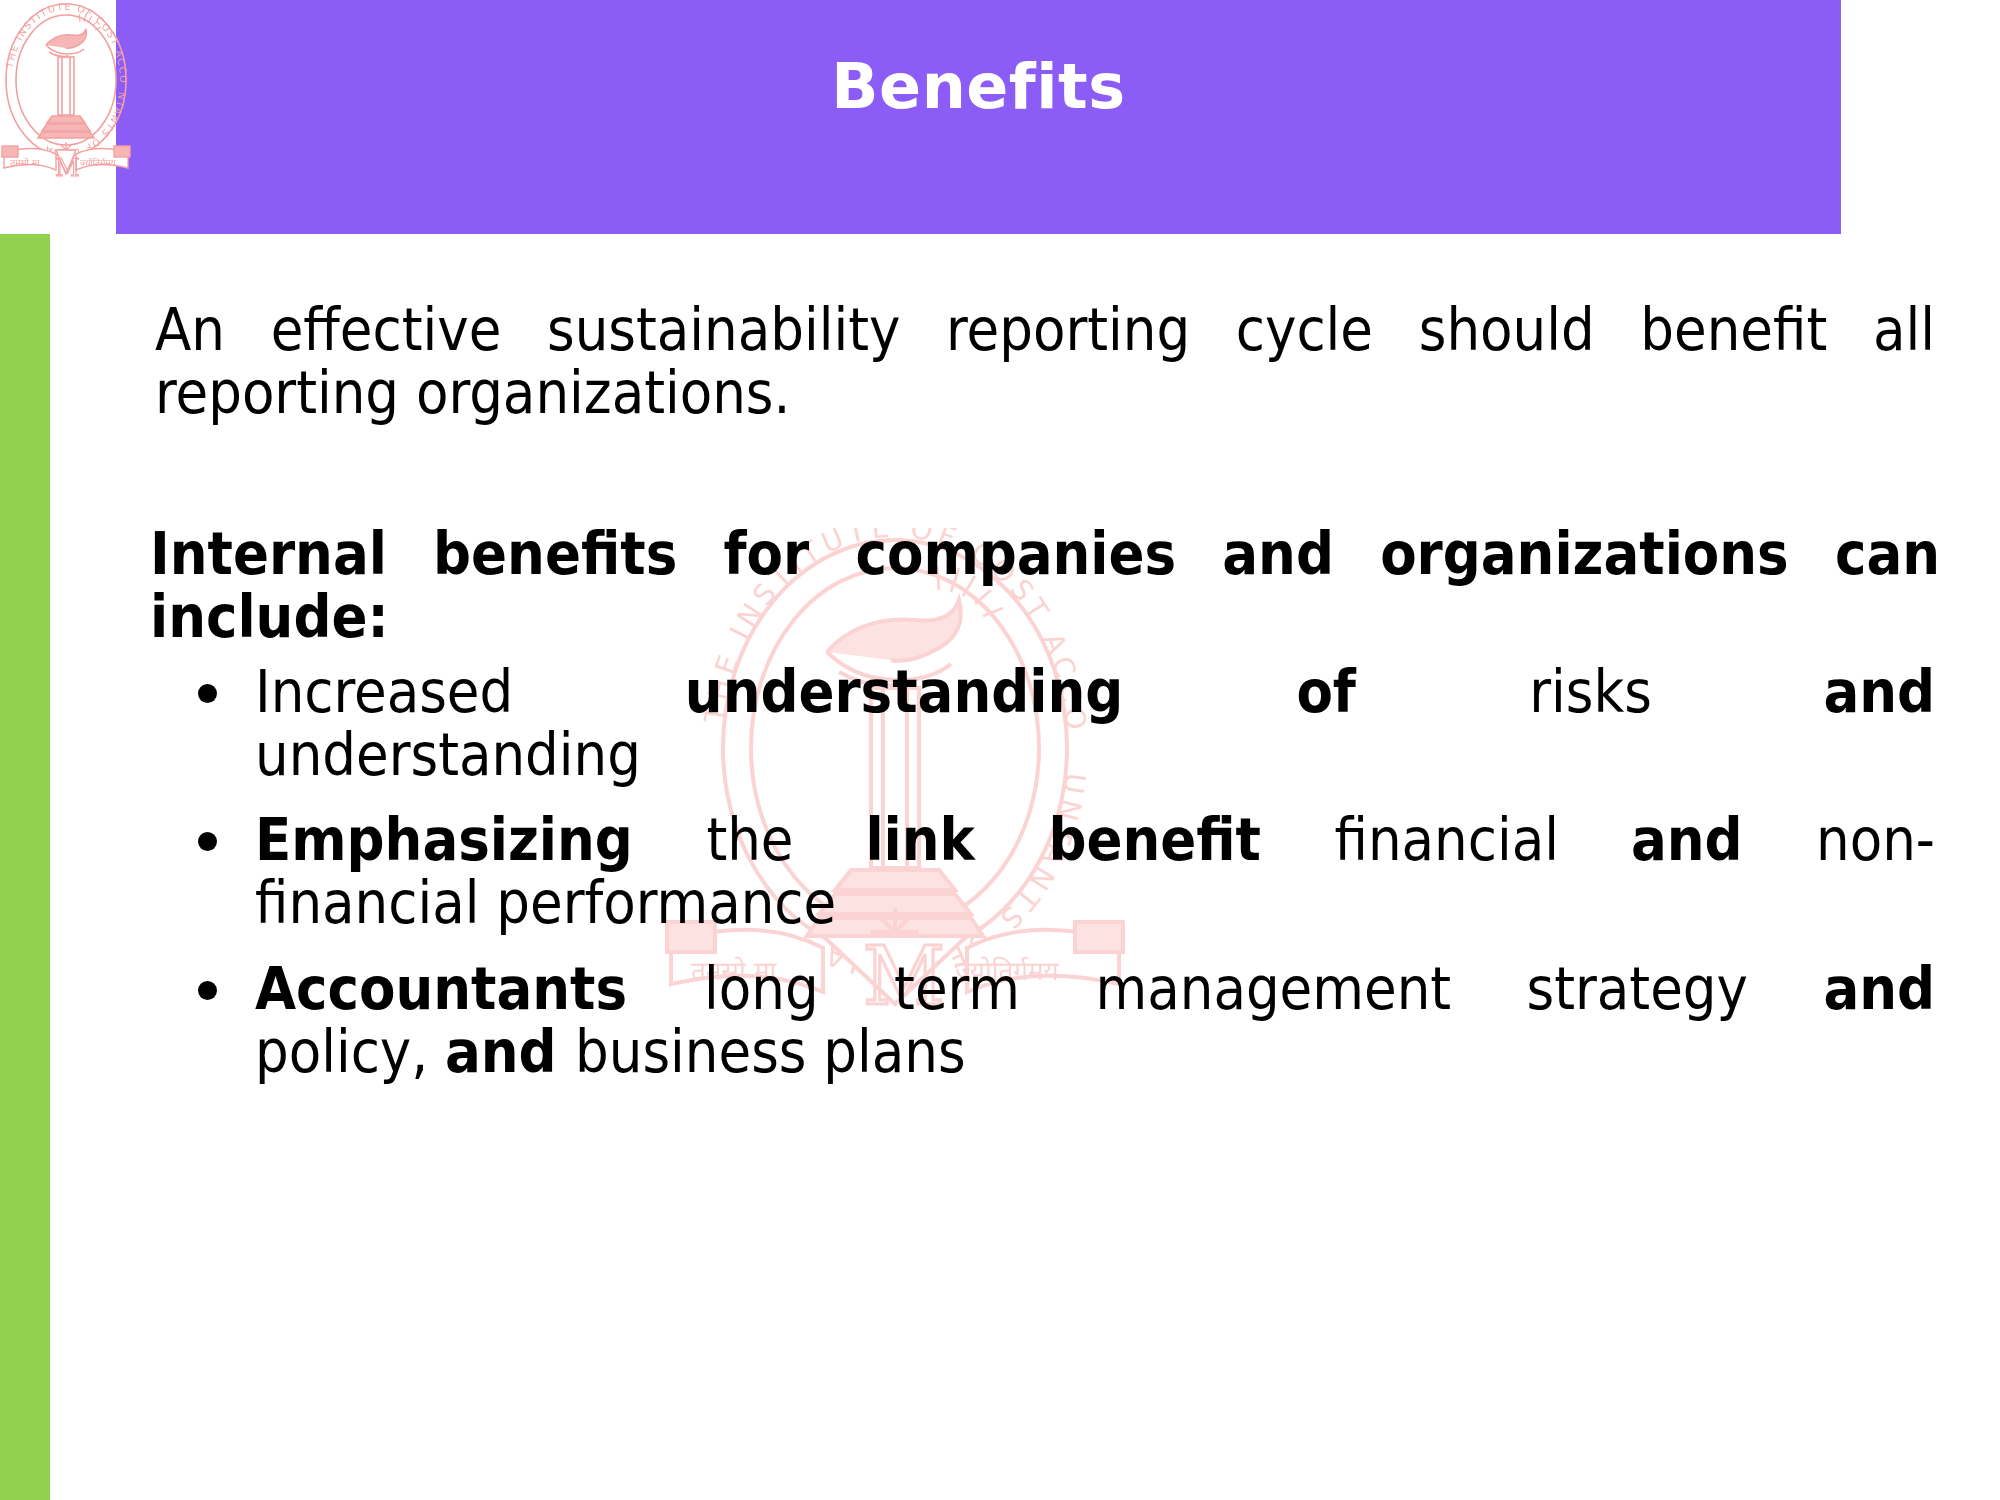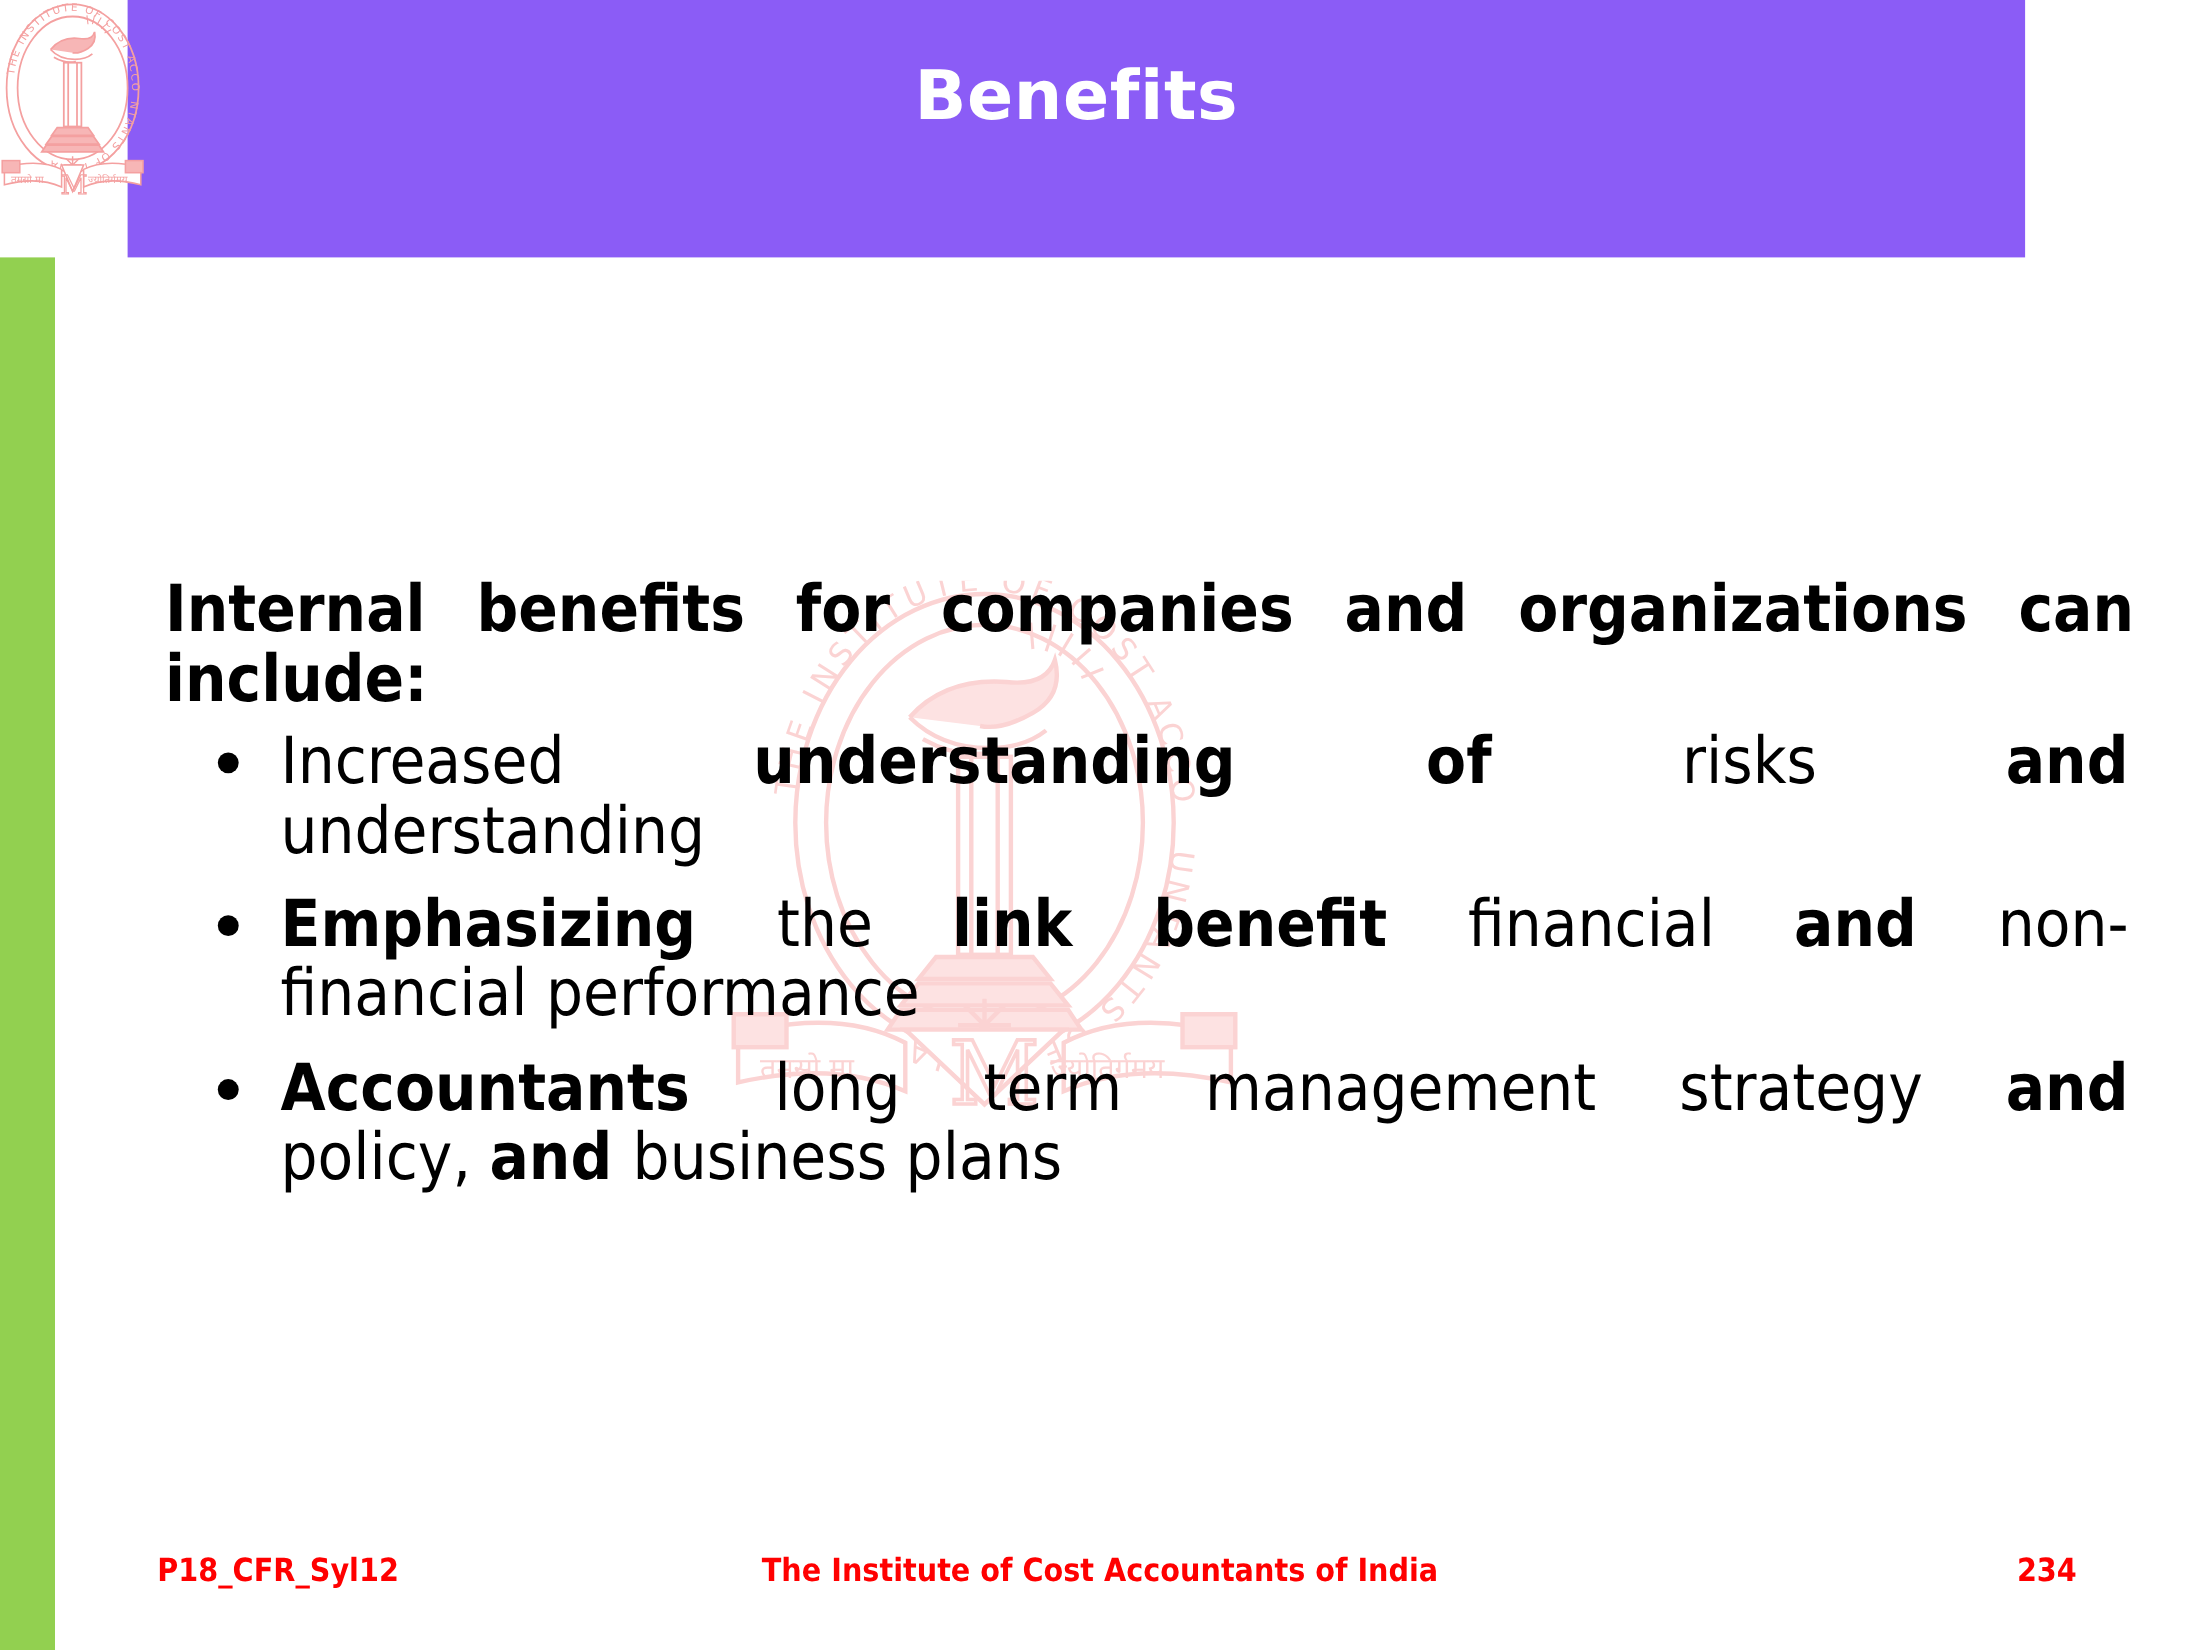--- a/index.html
+++ b/index.html
@@ -309,20 +309,24 @@
         <path d="M84 204 l36 34 l36 -34 z" fill="#ffffff"></path>
       </g>
       <text x="18" y="226" font-size="13" fill="#fbd3d3" font-family="'DejaVu Sans','Liberation Sans',sans-serif">तमसो  मा</text>
       <text x="150" y="226" font-size="13" fill="#fbd3d3" font-family="'DejaVu Sans','Liberation Sans',sans-serif">ज्योतिर्गमय</text>
       <text x="104" y="238" font-size="40" fill="none" stroke="#fbd3d3" stroke-width="1.6" font-family="'DejaVu Serif','Liberation Serif',serif">M</text>
     </svg>
   </div>
 
   <div class="body-area">
 
+    <div class="para lead">
+      <span class="line l1">An effective sustainability reporting cycle should</span>
+      <span class="line l2">benefit all reporting organizations.</span>
+    </div>
 
     <div class="para heading">
       <span class="line l1">Internal benefits for companies and organizations</span>
       <span class="line l2">can include:</span>
     </div>
 
     <div class="bullets" id="bullet-list">
         <div class="bullet">
           <span class="dot"></span>
           <span class="line just"><span>Increased </span><b>understanding of </b><span>risks </span><b>and</b></span>
@@ -335,19 +339,14 @@
         </div>
         <div class="bullet">
           <span class="dot"></span>
           <span class="line just"><b>Accountants </b><span>long term management strategy </span><b>and</b></span>
           <span class="line left"><span>policy, </span><b>and </b><span>business plans</span></span>
         </div>
       </div>
 
   </div>
 
-  <div class="footer">
-    <div class="f-left">P18_CFR_Syl12</div>
-    <div class="f-center">The Institute of Cost Accountants of India</div>
-    <div class="f-right">234</div>
-  </div>
 
 </div>
 
 </body></html>

